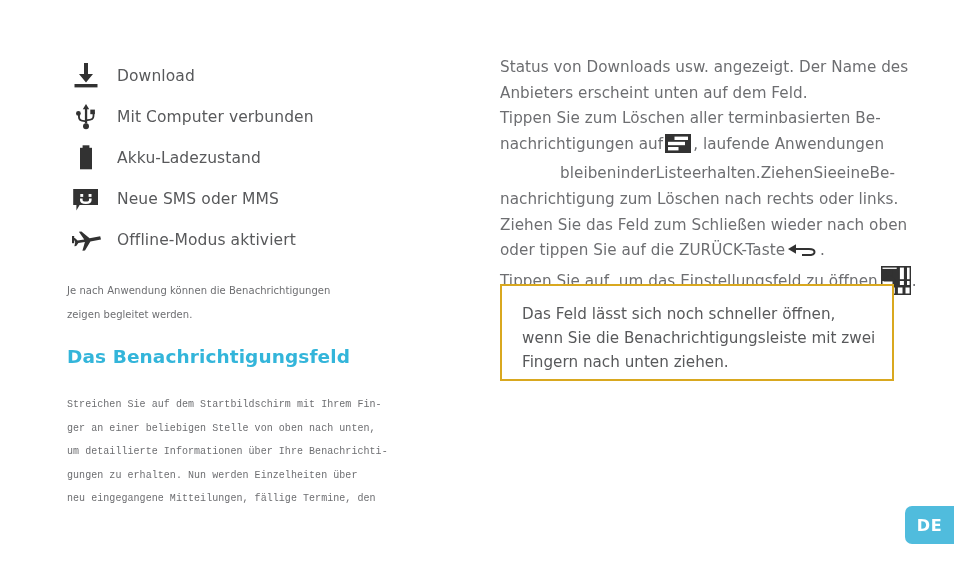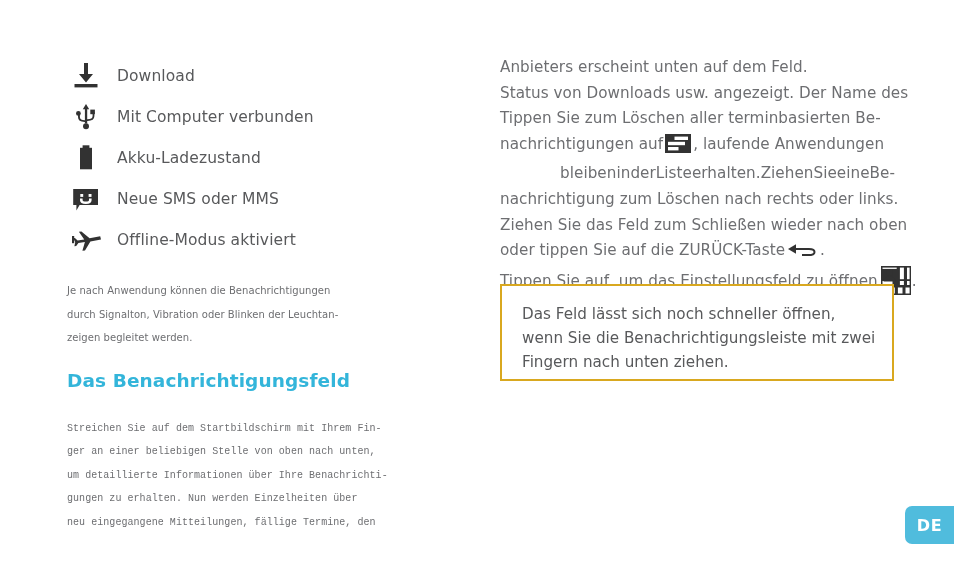--- a/index.html
+++ b/index.html
@@ -229,41 +229,40 @@
             <rect class="ink" x="1.0" y="11.0" width="2.2" height="7.2"></rect>
           </svg>
         </span>
         <span class="legend-label">Offline-Modus aktiviert</span>
       </li>
 
     </ul>
 
     <p class="para para-left">
       <span class="ln">Je nach Anwendung können die Benachrichtigungen</span>
-      <span class="ln">durch Signalton, Vibration oder Blinken der Leuchtan-</span>
       <span class="ln">zeigen begleitet werden.</span>
     </p>
 
     <h2 class="heading">Das Benachrichtigungsfeld</h2>
 
     <p class="para para-left2">
       <span class="ln">Streichen Sie auf dem Startbildschirm mit Ihrem Fin-</span>
       <span class="ln">ger an einer beliebigen Stelle von oben nach unten,</span>
       <span class="ln">um detaillierte Informationen über Ihre Benachrichti-</span>
       <span class="ln">gungen zu erhalten. Nun werden Einzelheiten über</span>
       <span class="ln">neu eingegangene Mitteilungen, fällige Termine, den</span>
     </p>
 
   </div>
 
   <div class="col-right">
     <p class="para para-right">
 
+      <span class="ln">Status von Downloads usw. angezeigt. Der Name des</span>
       <span class="ln">Anbieters erscheint unten auf dem Feld.</span>
-      <span class="ln">Status von Downloads usw. angezeigt. Der Name des</span>
       <span class="ln">Tippen Sie zum Löschen aller terminbasierten Be-</span>
 
       <span class="ln">
         <span>nachrichtigungen auf</span><span class="inline-ico">
           <svg width="26" height="19" viewBox="0 0 26 19" aria-hidden="true">
             <rect class="ink" x="0" y="0" width="26" height="19"></rect>
             <rect x="9.5" y="2.6" width="13.5" height="3.4" fill="#ffffff"></rect>
             <rect x="3.0" y="7.8" width="17.0" height="3.4" fill="#ffffff"></rect>
             <rect x="3.0" y="13.0" width="10.5" height="3.4" fill="#ffffff"></rect>
           </svg></span><span>, laufende Anwendungen</span>

